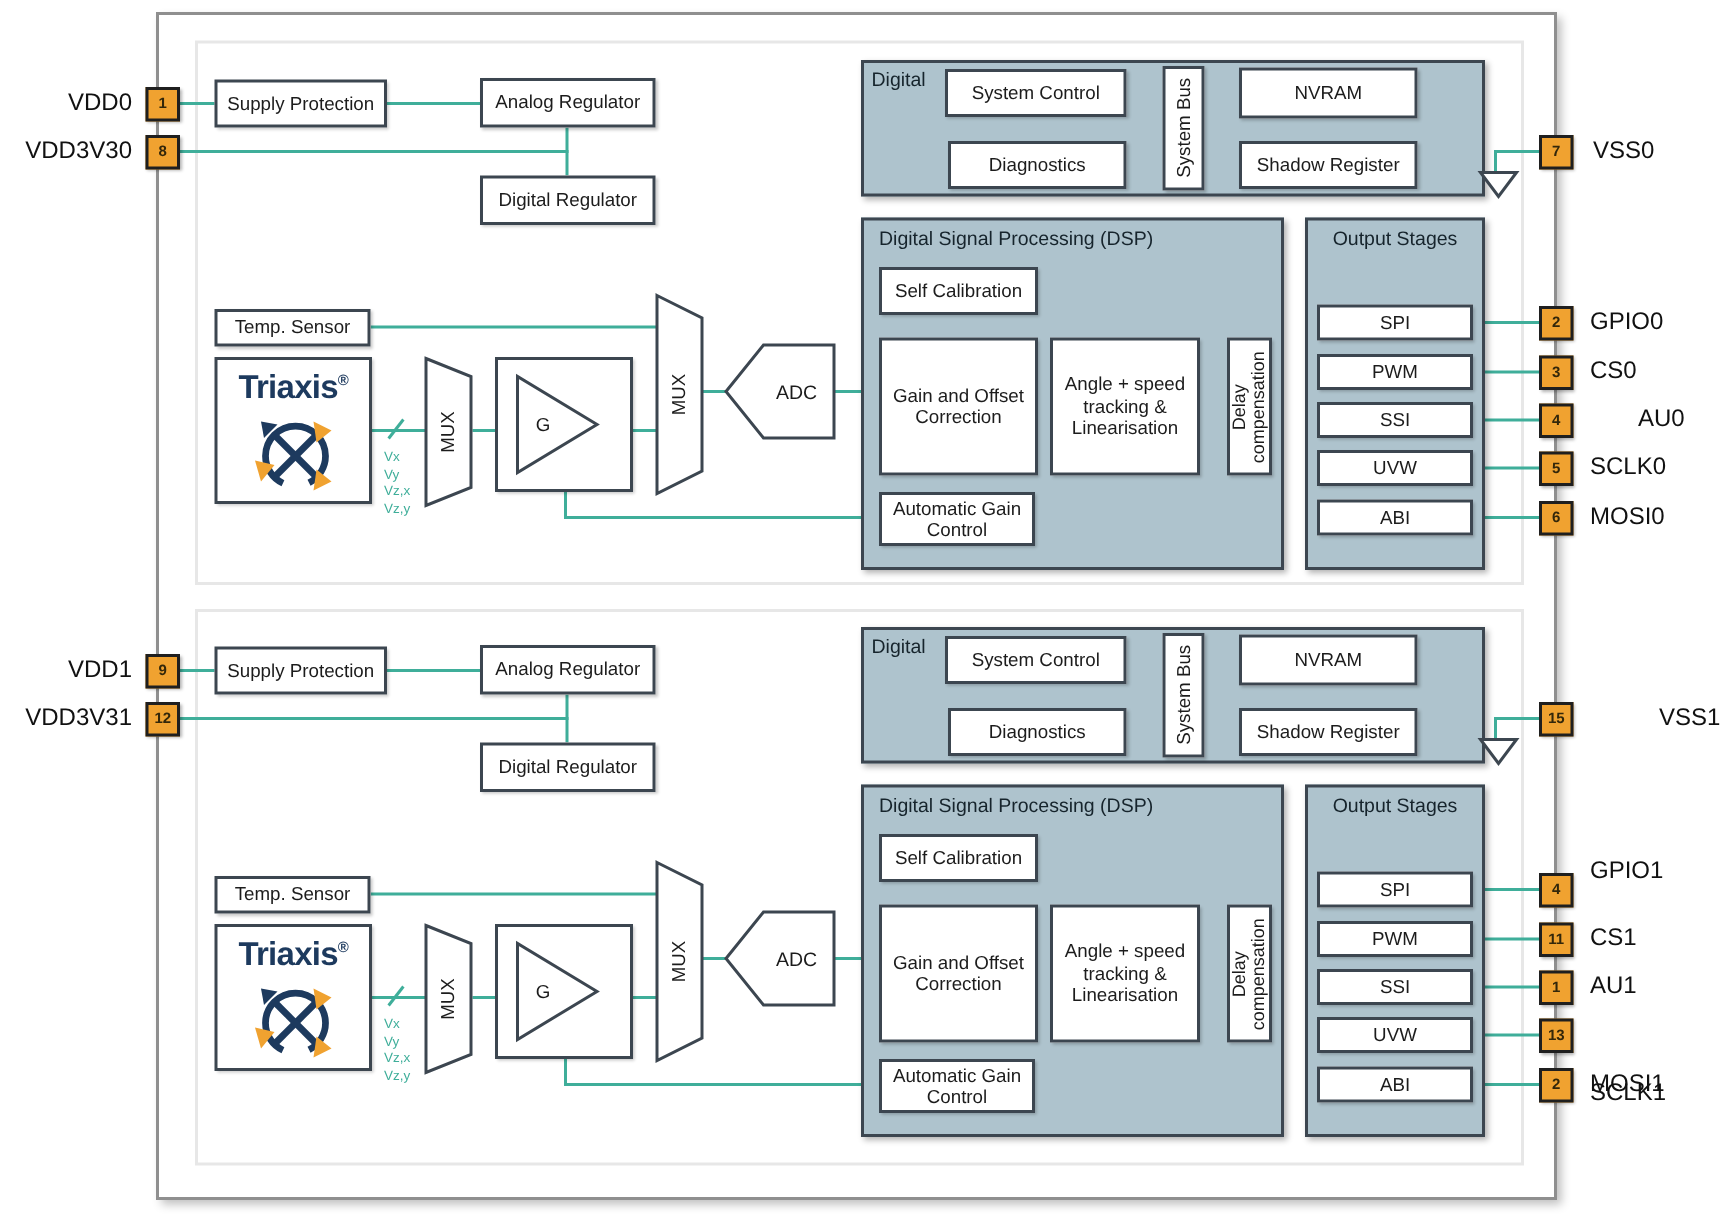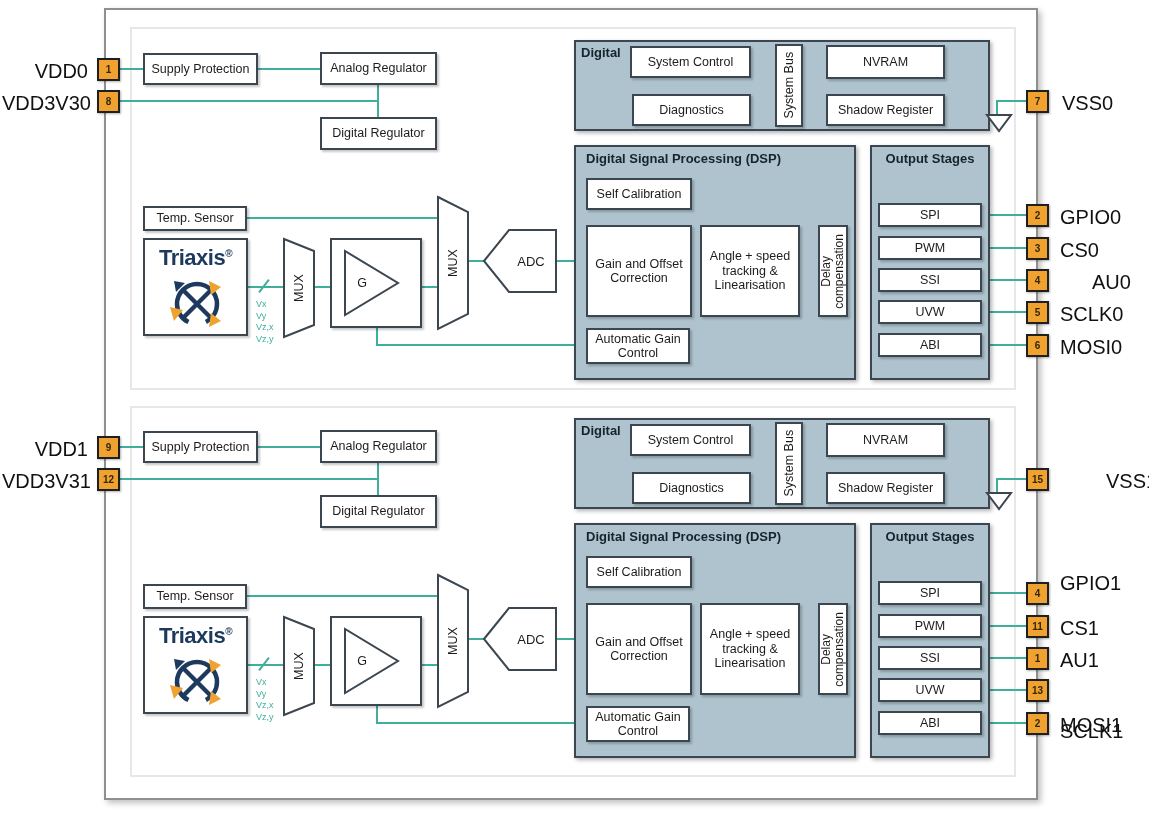--- a/index.html
+++ b/index.html
@@ -7,26 +7,26 @@
   #stage { position:relative; width:1149px; height:817px; background:#fff; overflow:hidden; }
   .package { position:absolute; left:104px; top:8px; width:934px; height:792px;
              border:2px solid #8f8f8f; background:#fff; box-shadow:3px 3px 6px rgba(0,0,0,.25); }
   .die-group { position:absolute; left:0; width:1149px; height:400px; }
   .die-rect { position:absolute; border:2px solid #e7e7e7; background:transparent; }
   .box { position:absolute; background:#fff; border:2px solid #3c4650;
          display:flex; align-items:center; justify-content:center; text-align:center;
          font-size:12.5px; color:#1c1c1c; line-height:1.15; box-shadow:1.5px 1.5px 2px rgba(0,0,0,.22); }
   .container { position:absolute; background:#aec3cd; border:2px solid #3c4650;
                box-shadow:2px 2px 4px rgba(0,0,0,.3); }
-  .ctitle { position:absolute; font-weight:bold; font-size:13px; color:#16242c; }
+  .ctitle { position:absolute; font-weight:normal; font-size:13px; color:#16242c; }
   .wire { position:absolute; background:#3fae9a; }
   .pin { position:absolute; width:23px; height:23px; background:#f0a230; border:2px solid #1f1f1f;
          display:flex; align-items:center; justify-content:center;
          font-size:10px; font-weight:bold; color:#33270a; box-shadow:1px 1px 2px rgba(0,0,0,.3); }
-  .pinlabel { position:absolute; font-size:20px; color:#111; line-height:1; }
+  .pinlabel { position:absolute; font-size:16px; color:#111; line-height:1; }
   .r { text-align:right; } .l { text-align:left; }
   .vwrap { position:absolute; display:flex; align-items:center; justify-content:center; }
   .vtext { transform:rotate(-90deg); white-space:nowrap; font-size:12.5px; color:#1c1c1c; }
   .vtext2 { transform:rotate(-90deg); width:88px; font-size:12px; color:#1c1c1c;
             text-align:center; line-height:1.12; }
   .shape { position:absolute; overflow:visible; }
   .overlay { position:absolute; display:flex; align-items:center; justify-content:center;
              font-size:12.5px; color:#1c1c1c; }
   .brand { position:absolute; left:0; right:0; top:5px; text-align:center; font-weight:bold;
            font-size:22px; letter-spacing:-0.5px; color:#1d3a5e; }

